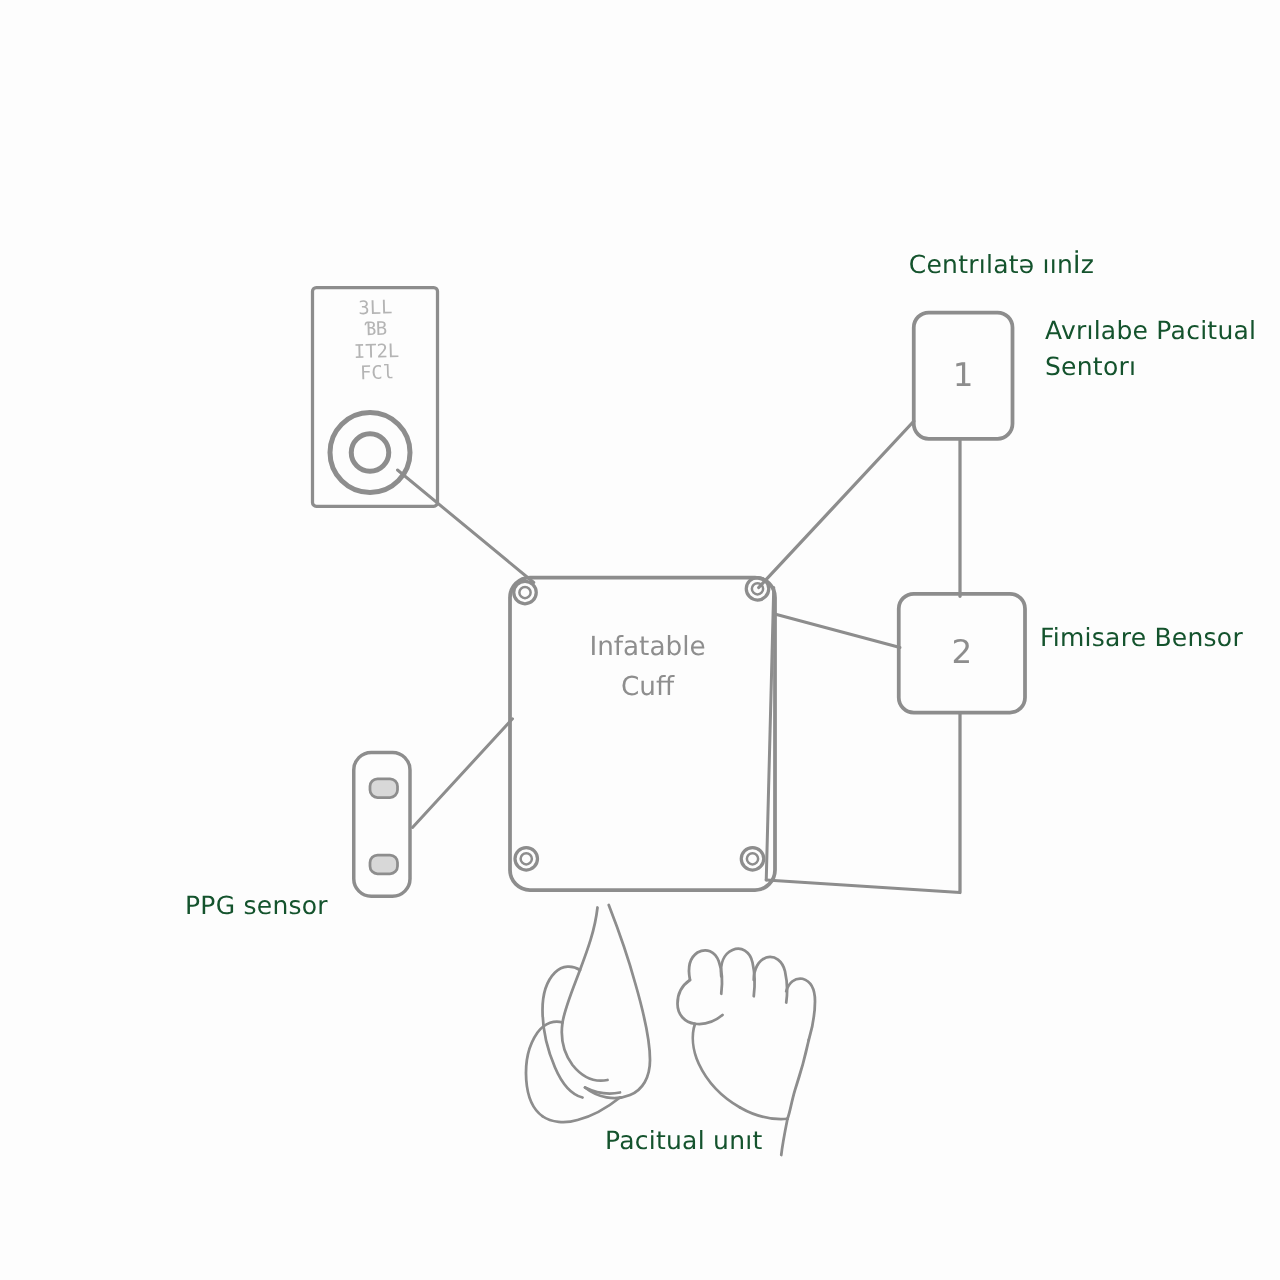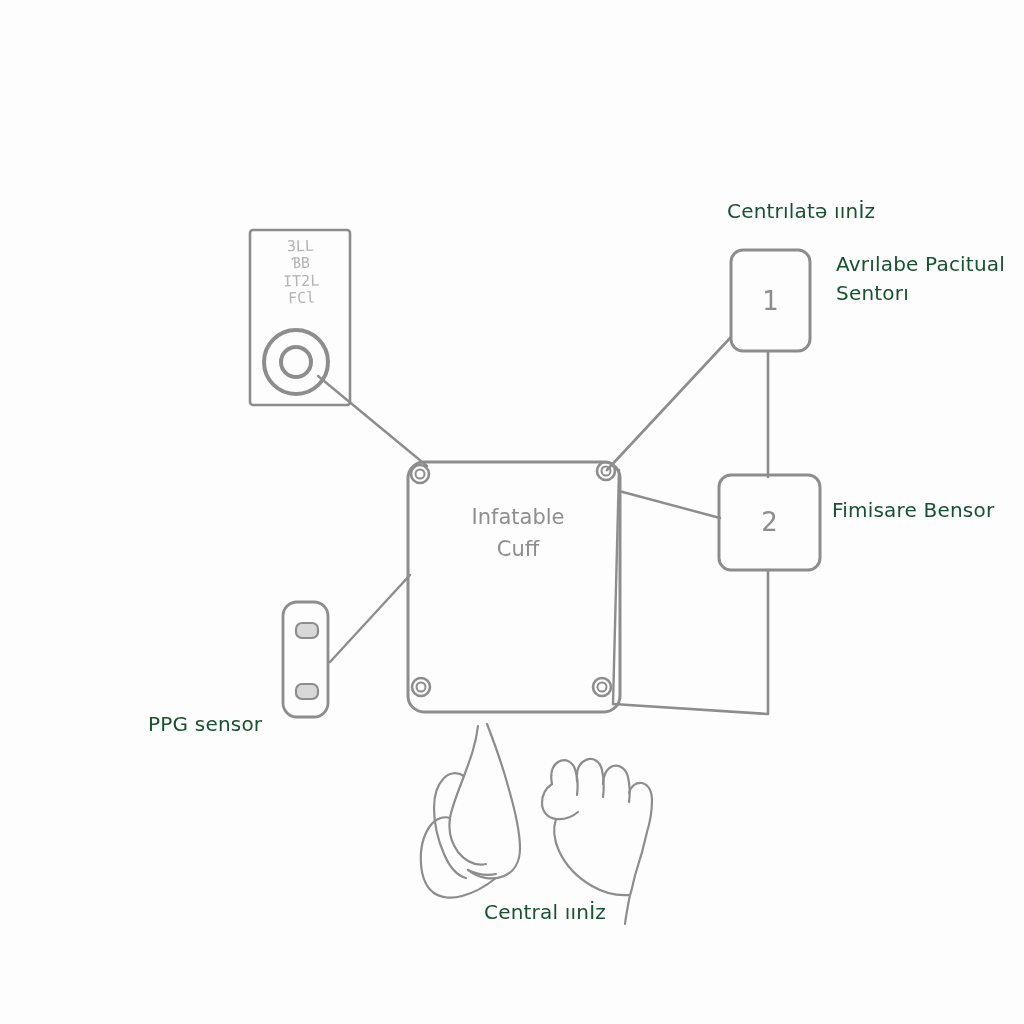--- a/index.html
+++ b/index.html
@@ -176,21 +176,21 @@
 
   <div class="lbl" style="left:148px; top:666px;margin-top:44px;">PPG sensor</div>
 
   <div class="lbl" style="left:727px; top:197px;">Centrılatə ıınİz</div>
 
   <div class="lbl" style="left:832px; top:496px;">Fimisare Bensor</div>
 
   <div class="lbl" style="left:836px; top:250px;">Avrılabe Pacitual
 Sentorı</div>
 
-  <div class="lbl" style="left:484px; top:898px;">Central ıınİz</div>
+  <div class="lbl" style="left:484px; top:898px;">Pacitual unıt</div>
 
   <div class="cufflabel" style="left:408px; top:502px; width:220px;">Infatable
 Cuff</div>
 
   <div class="boxnum" style="left:731px; top:286px; width:79px;">1</div>
 
   <div class="boxnum" style="left:719px; top:507px; width:101px;">2</div>
 
 </div>
 

